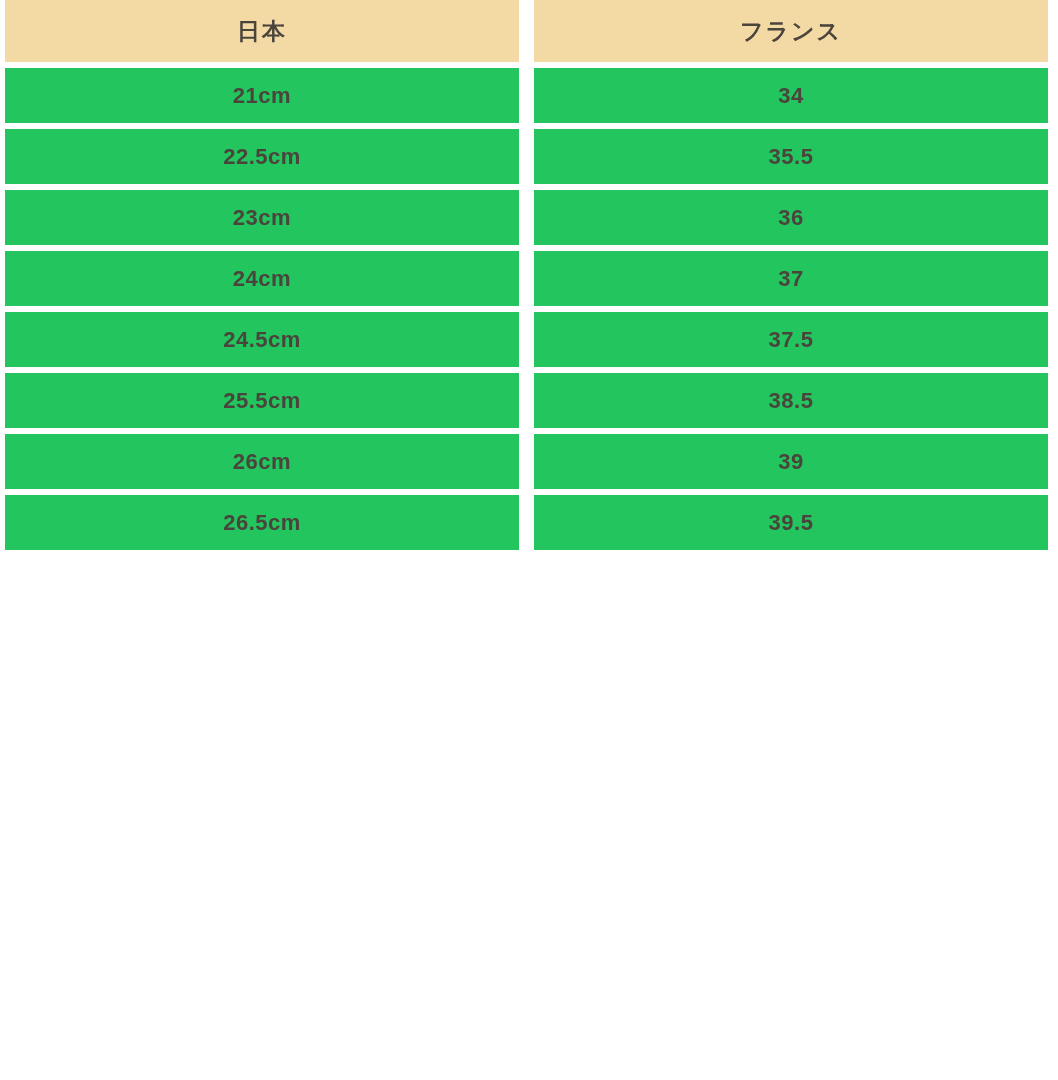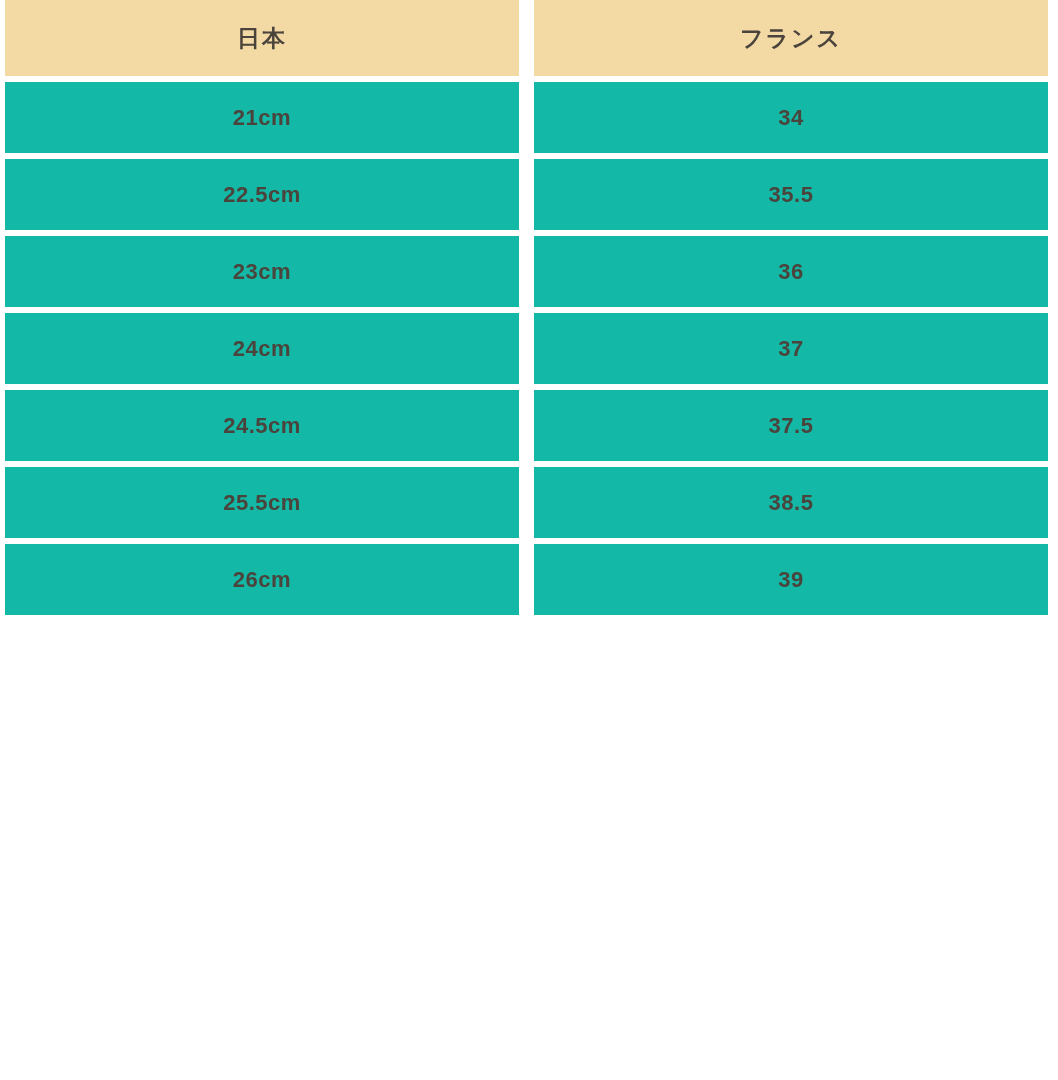--- a/index.html
+++ b/index.html
@@ -57,29 +57,29 @@
   .size-table td {
     padding: 0;
     margin: 0;
     text-align: center;
     vertical-align: middle;
     font-weight: bold;
     color: #4a443c;
   }
 
   .size-table th {
-    height: 76px;
+    height: 62px;
     background: #f3d9a4;
     font-size: 23px;
     letter-spacing: 2px;
   }
 
   .size-table td {
-    height: 71px;
-    background: #14b8a6;
+    height: 55px;
+    background: #22c55e;
     font-size: 22px;
     letter-spacing: 0.5px;
   }
 
   .cell-text {
     display: block;
     line-height: 1;
   }
 </style>
 </head>
@@ -154,15 +154,23 @@
           </td>
       </tr>
       <tr>
         <td>
             <span class="cell-text">26cm</span>
           </td>
         <td>
             <span class="cell-text">39</span>
           </td>
       </tr>
+      <tr>
+        <td>
+            <span class="cell-text">26.5cm</span>
+          </td>
+        <td>
+            <span class="cell-text">39.5</span>
+          </td>
+      </tr>
     </tbody>
   </table>
 </div>
 
 </body></html>

